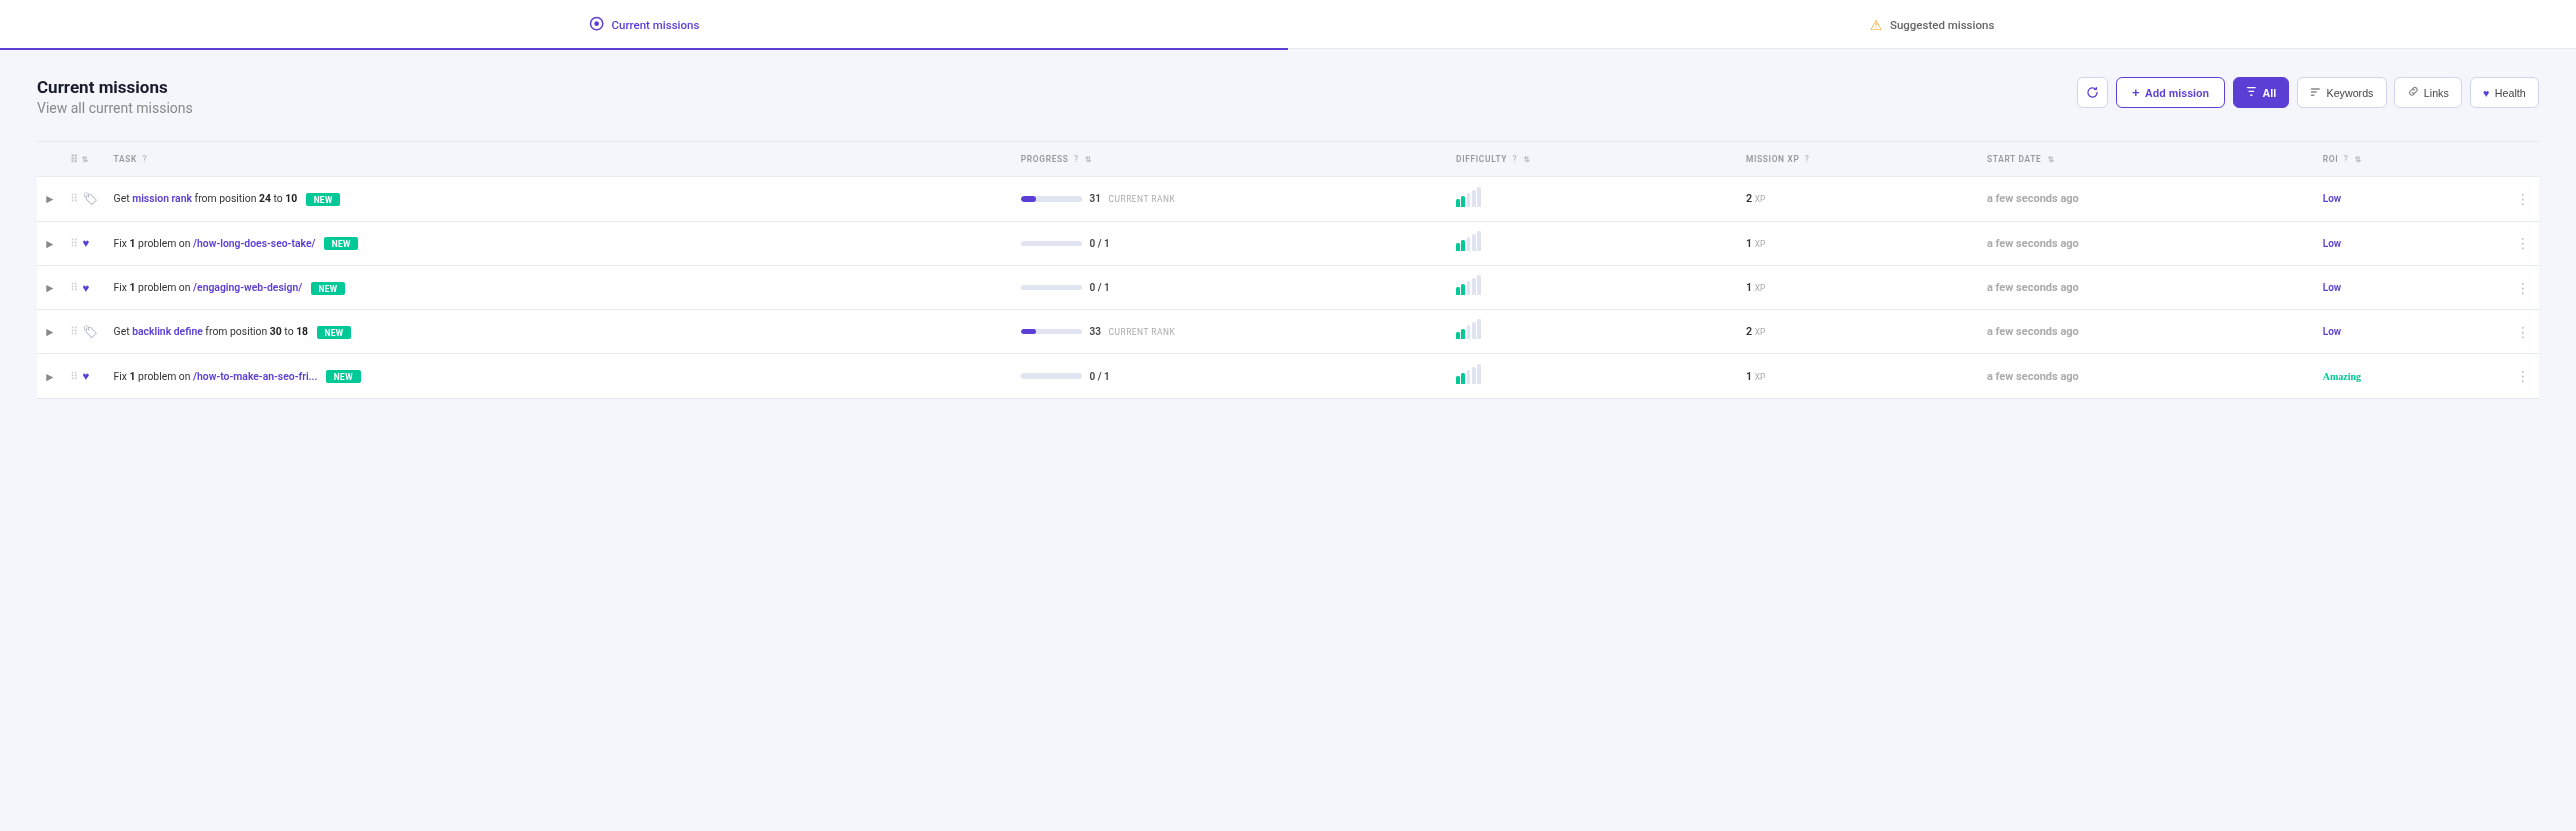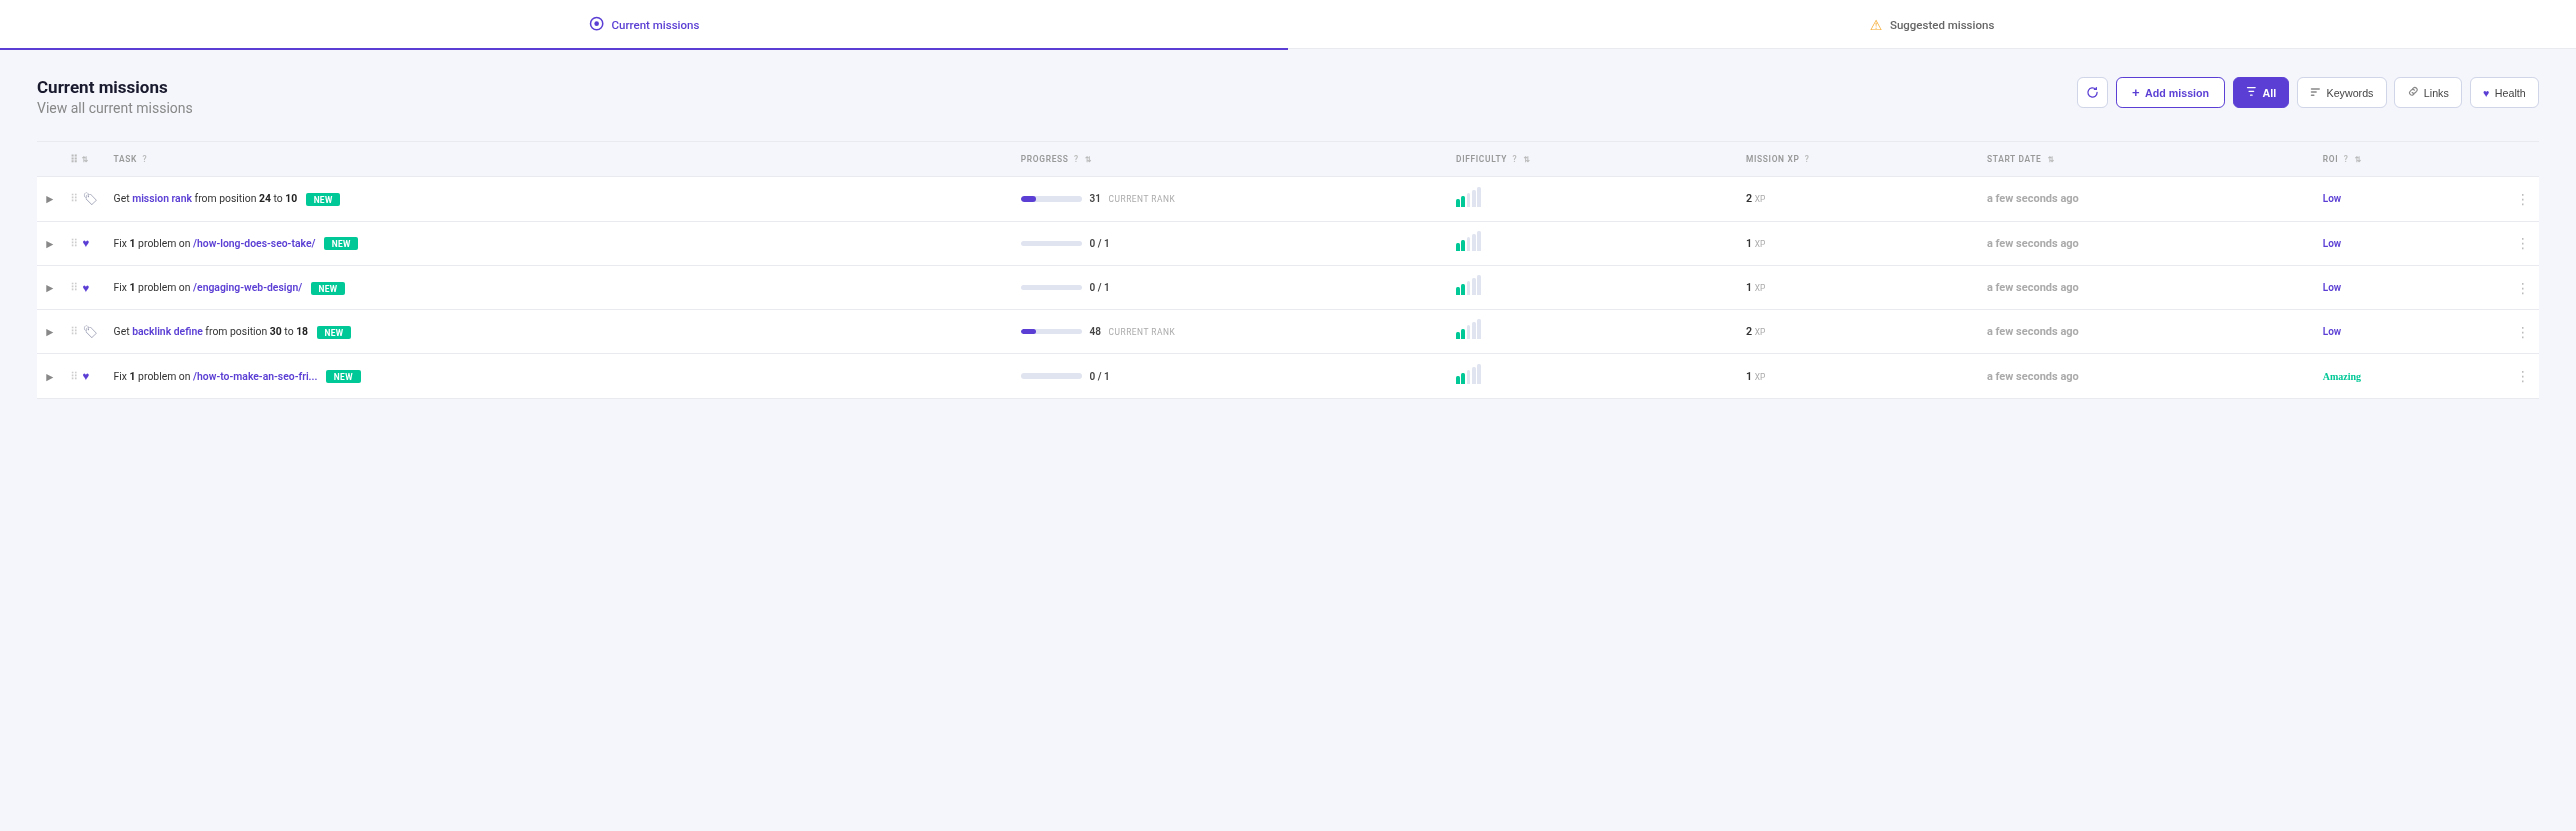--- a/index.html
+++ b/index.html
@@ -544,21 +544,21 @@
           </td>
           <td class="col-task"><span class="task-text">
       Get <a class="task-link" href="#">backlink define</a> from position <span class="task-num">30</span> to <span class="task-num">18</span>
       <span class="new-badge">NEW</span>
     </span></td>
           <td class="col-progress">
             <div class="progress-cell">
     <div class="progress-bar-wrap">
       <div class="progress-bar-fill" style="width:25%"></div>
     </div>
-    <span class="progress-text">48</span>
+    <span class="progress-text">33</span>
     <span class="progress-label">CURRENT RANK</span>
   </div>
           </td>
           <td class="col-difficulty">
             <div class="difficulty-bars">
               <div class="diff-bar active" style="height:7.7px"></div>
               <div class="diff-bar active" style="height:10.7px"></div>
               <div class="diff-bar " style="height:14px"></div>
               <div class="diff-bar " style="height:17px"></div>
               <div class="diff-bar " style="height:20px"></div>

